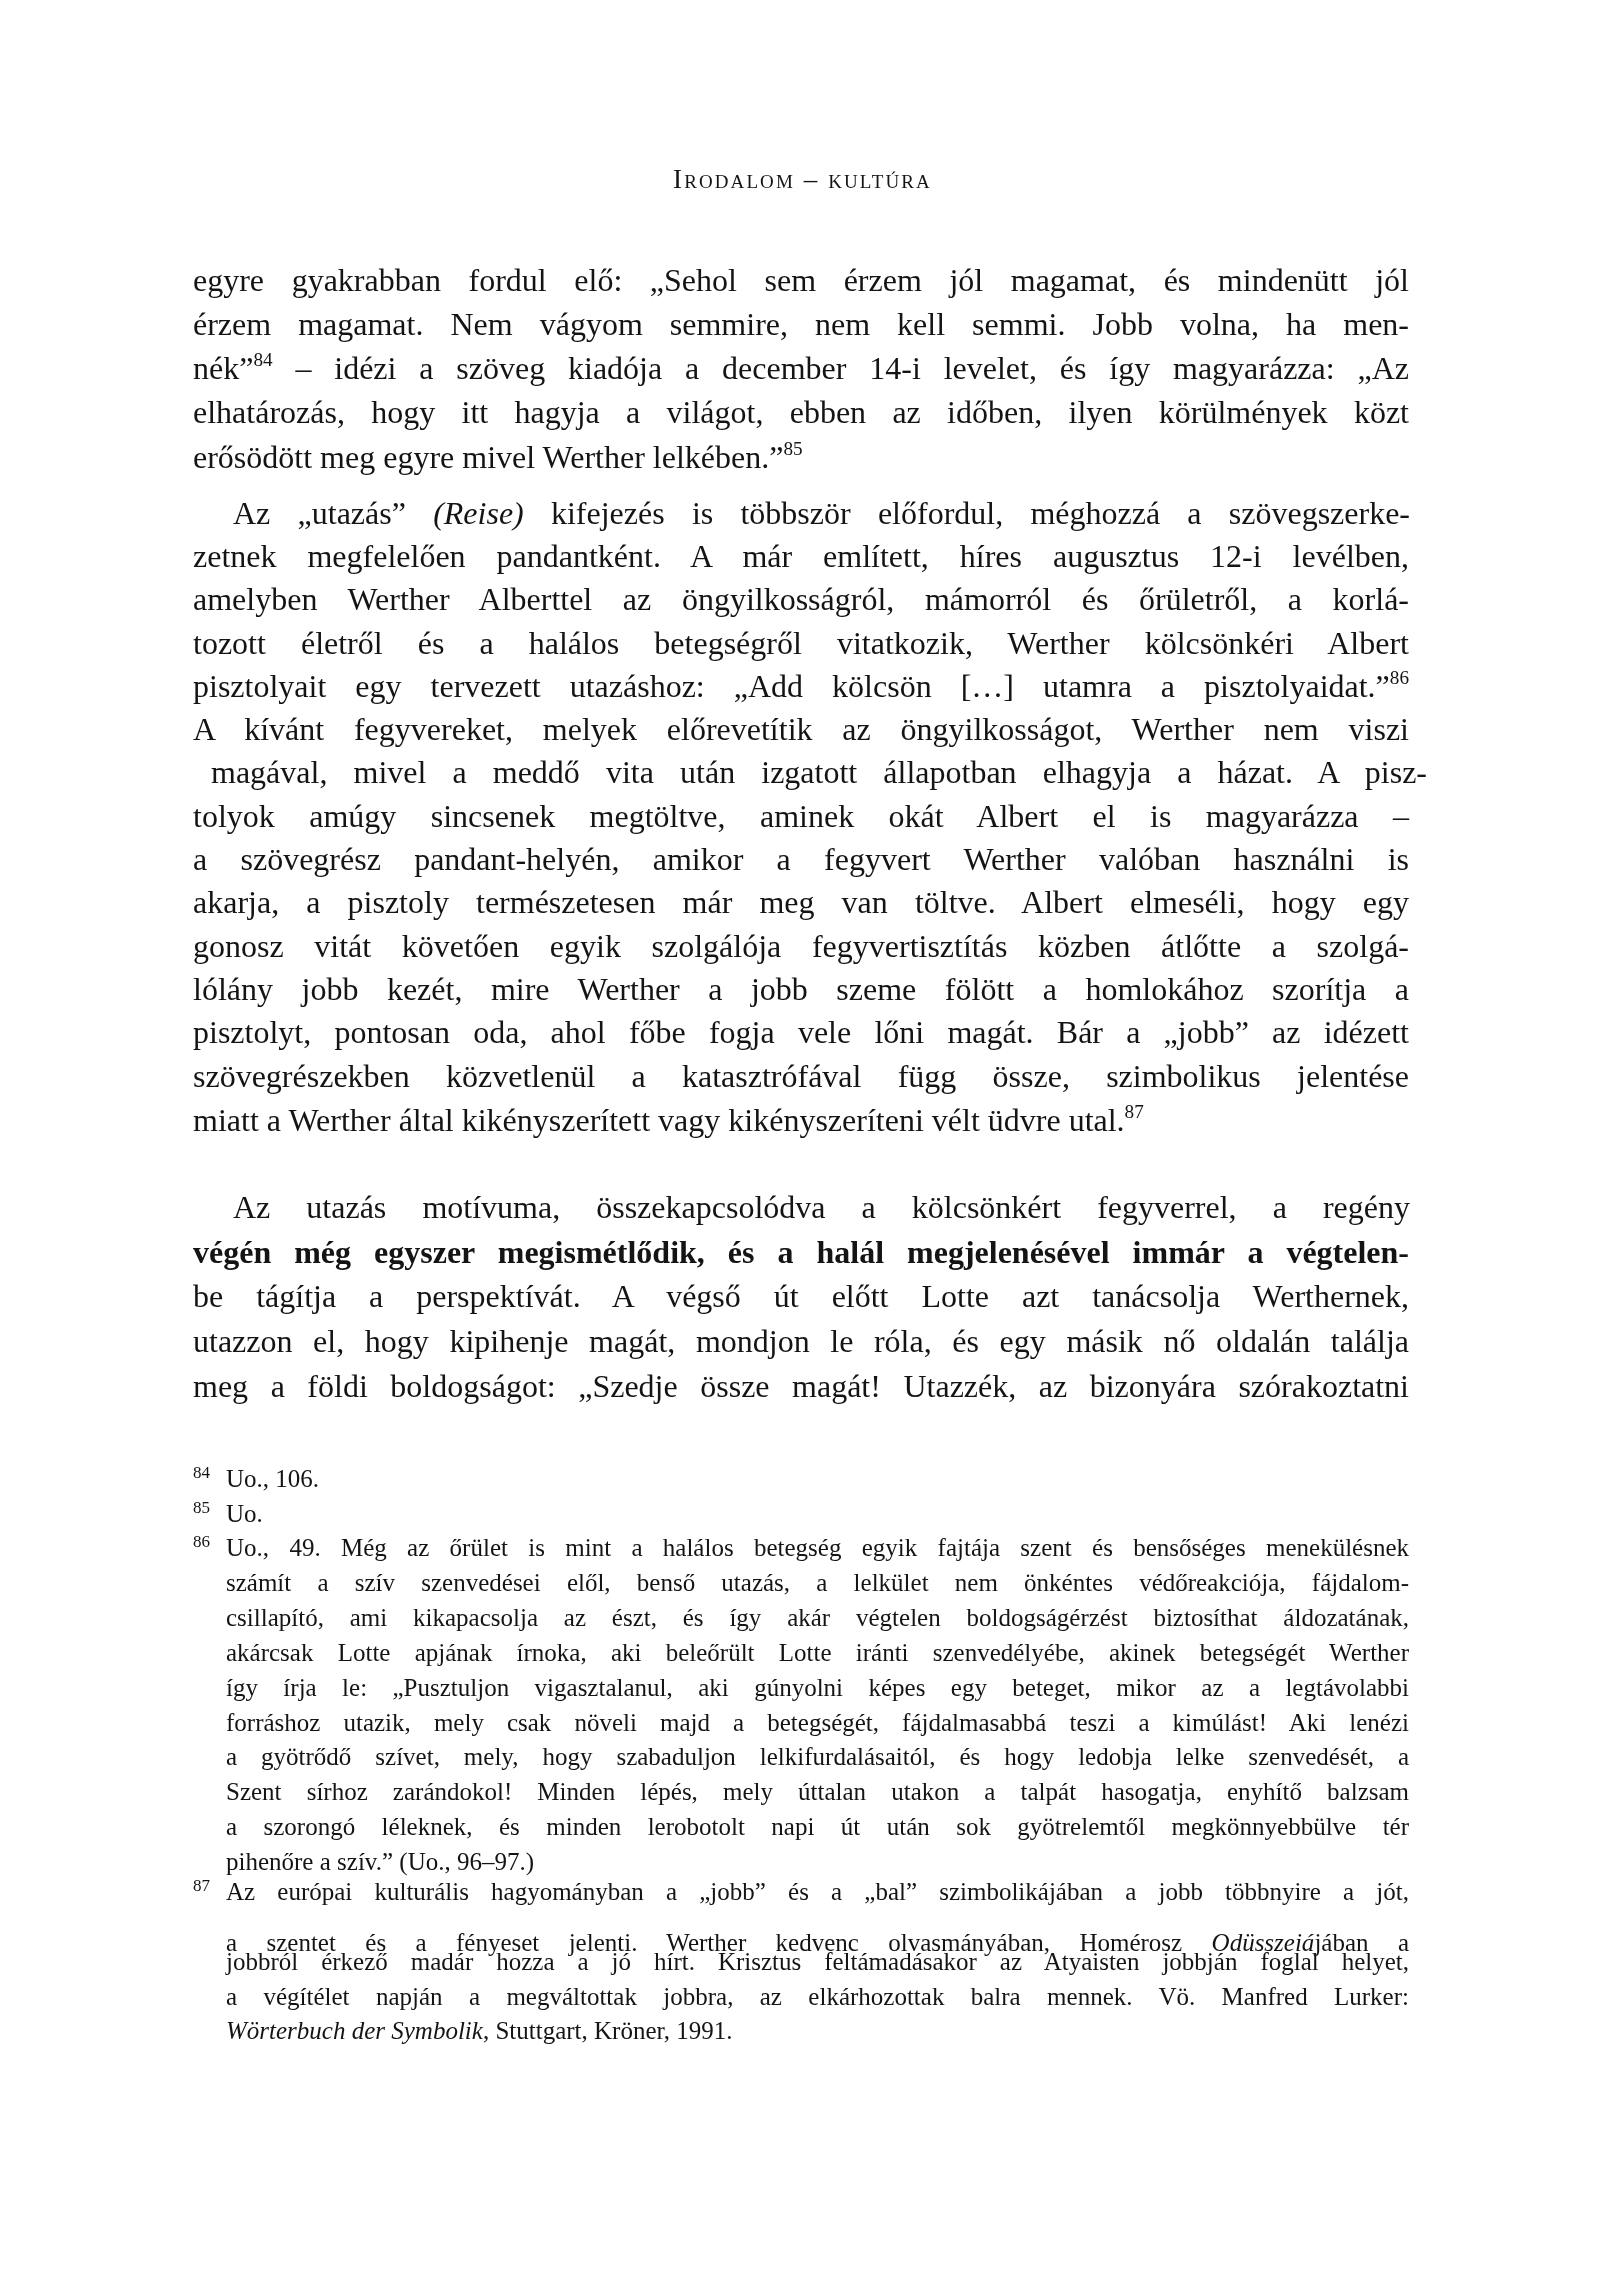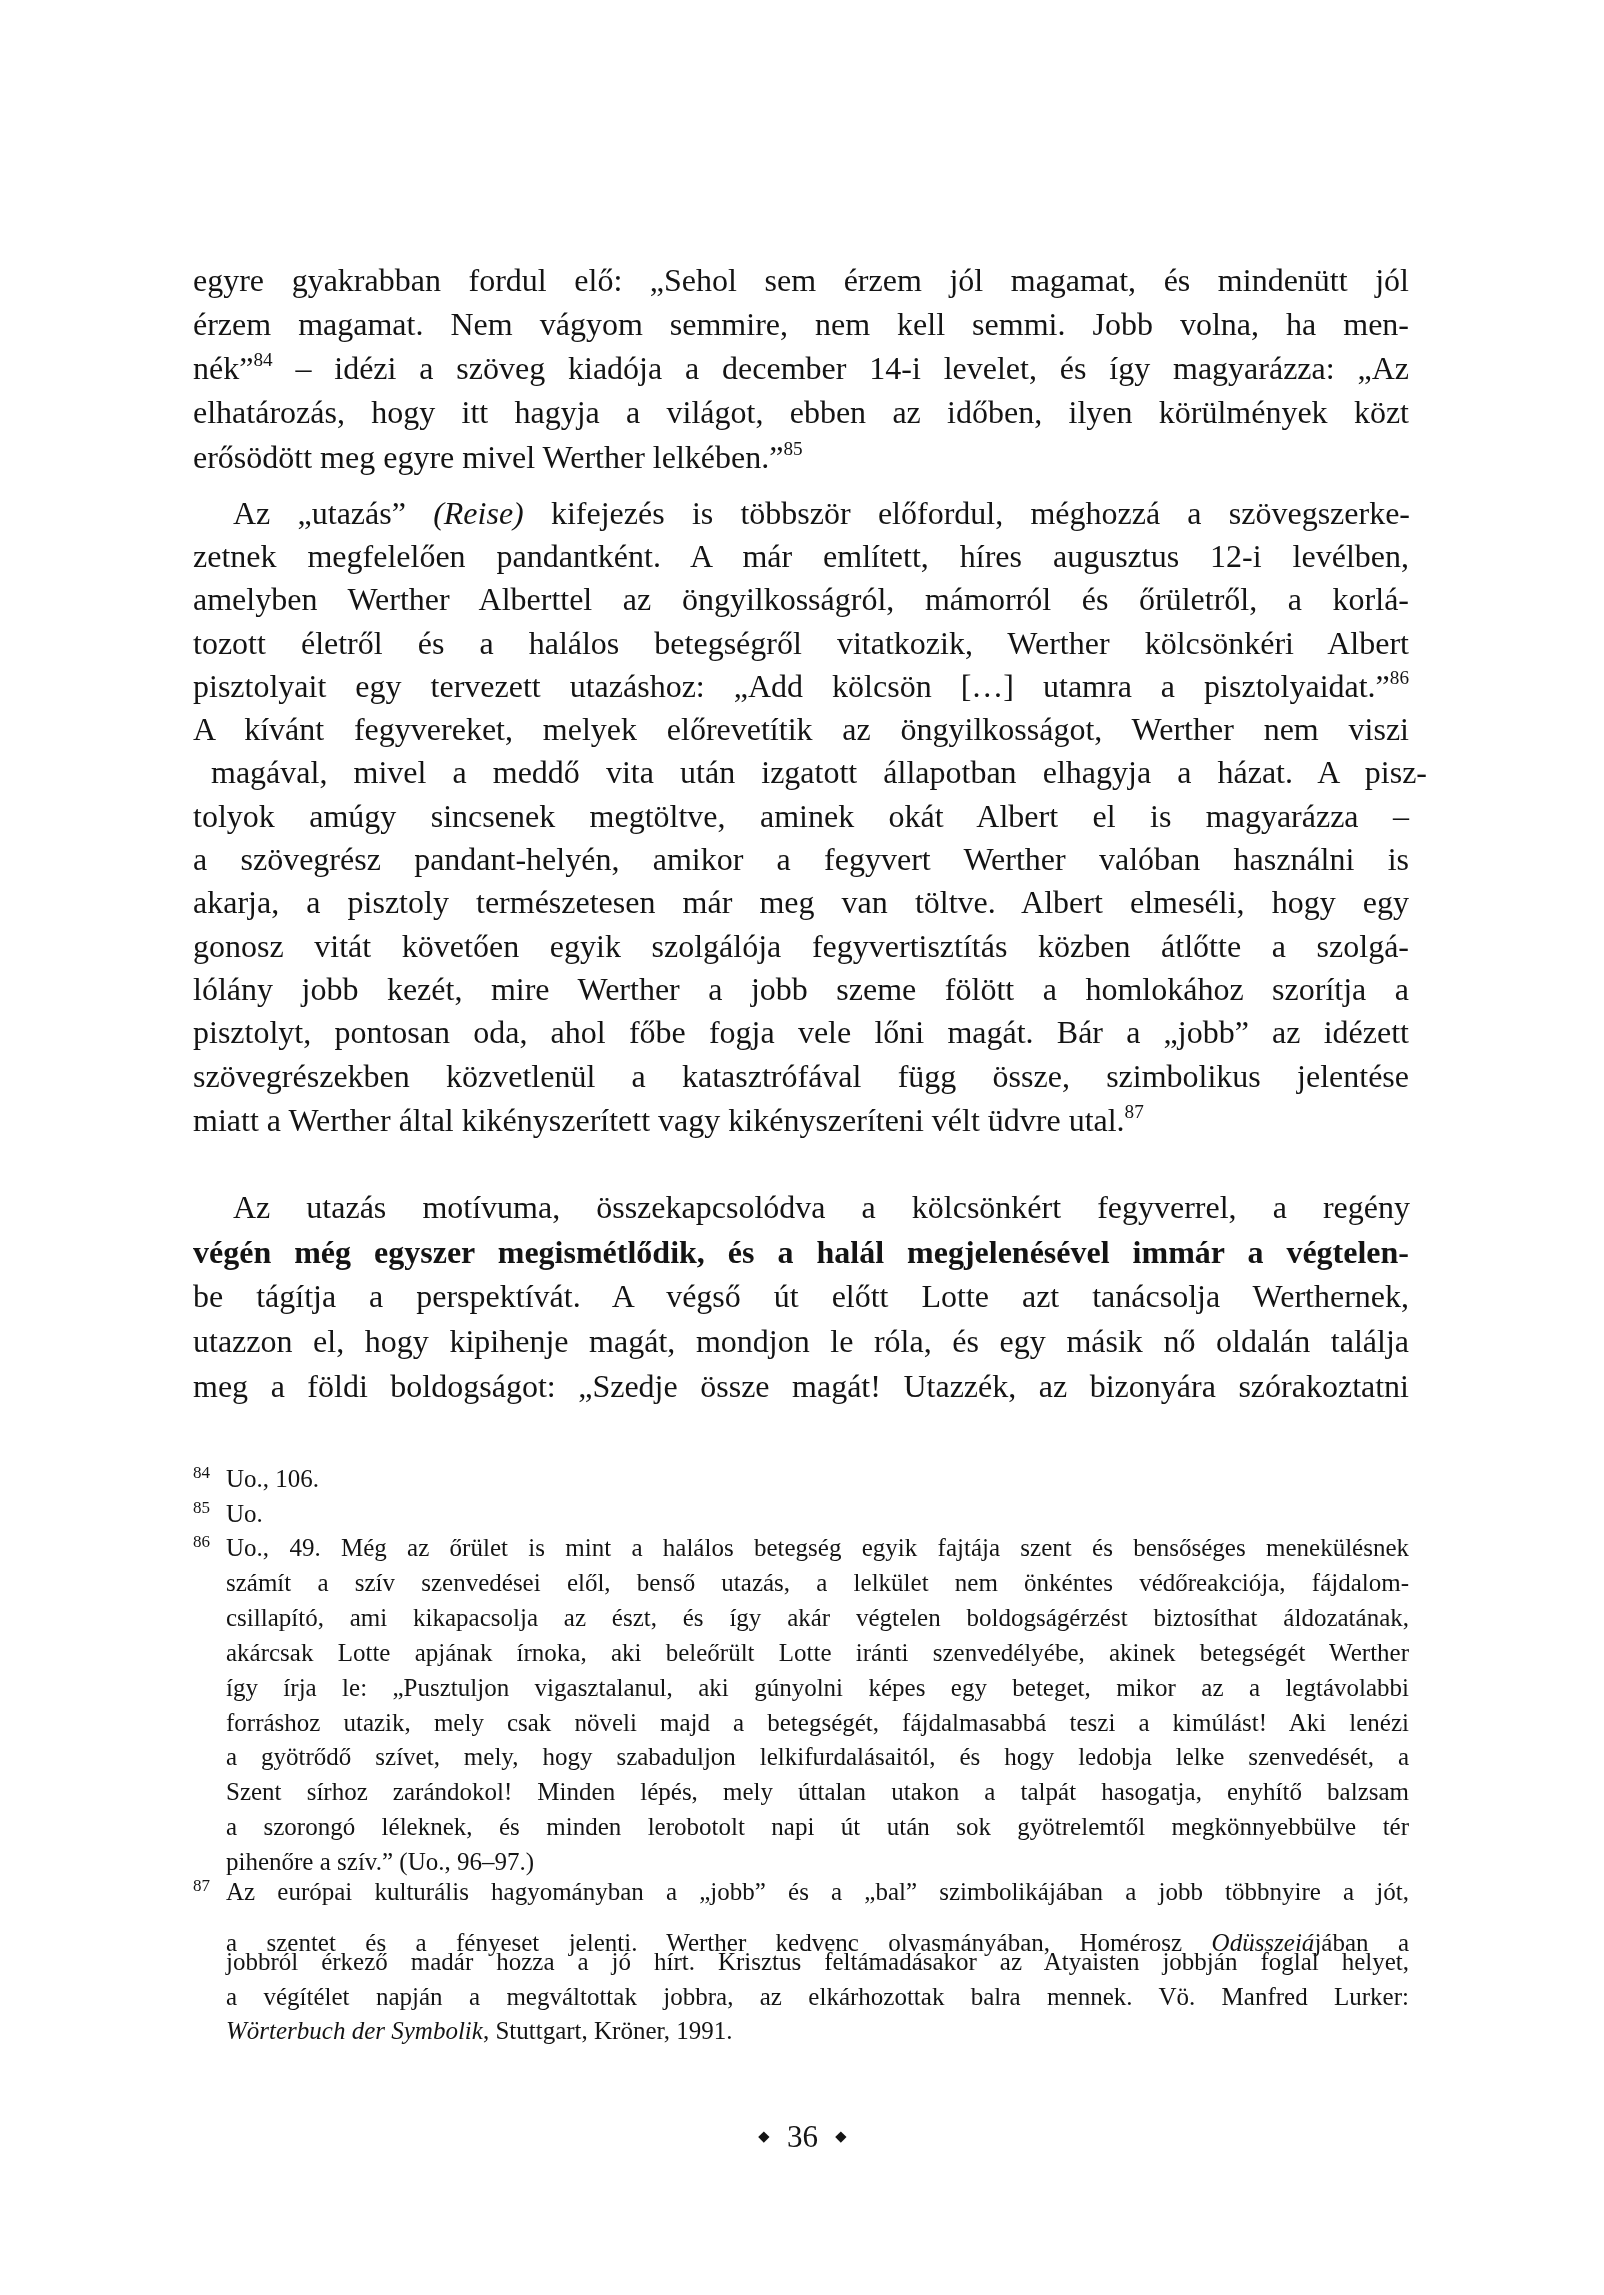--- a/index.html
+++ b/index.html
@@ -21,20 +21,21 @@
   em { font-style: italic; }
   .page-number { position: absolute; left: 0; width: 1605px; top: 2118px; text-align: center;
                  font-size: 31px; line-height: 38px; }
   .page-number .dot { display: inline-block; width: 7.7px; height: 7.7px; background: #141414;
                       transform: rotate(45deg); vertical-align: middle; margin: 0 19px; position: relative; top: -2.6px; }
 </style>
 </head>
 <body>
 
 <div class="page">
+  <div class="running-head">Irodalom – kultúra</div>
 
   <div id="body-text">
       <div class="line body-line" style="top: 259px;">
         <span class="wrap"><span>egyre gyakrabban fordul elő: „Sehol sem érzem jól magamat, és mindenütt jól</span></span>
       </div>
       <div class="line body-line" style="top: 303px;">
         <span class="wrap"><span>érzem magamat. Nem vágyom semmire, nem kell semmi. Jobb volna, ha men-</span></span>
       </div>
       <div class="line body-line" style="top: 347px;">
         <span class="wrap"><span>nék”</span><sup>84</sup><span> – idézi a szöveg kiadója a december 14-i levelet, és így magyarázza: „Az</span></span>
@@ -166,17 +167,14 @@
         </div>
         <div class="line fn-line fn-text" style="top: 1980px;">
           <span class="wrap"><span>a végítélet napján a megváltottak jobbra, az elkárhozottak balra mennek. Vö. Manfred Lurker:</span></span>
         </div>
         <div class="line fn-line fn-text last" style="top: 2014px;">
           <span class="wrap"><em>Wörterbuch der Symbolik</em><span>, Stuttgart, Kröner, 1991.</span></span>
         </div>
       </div>
     </div>
 
-  <div class="page-number">
-    <span class="dot"></span><span>36</span><span class="dot"></span>
-  </div>
 </div>
 
 
 </body></html>

